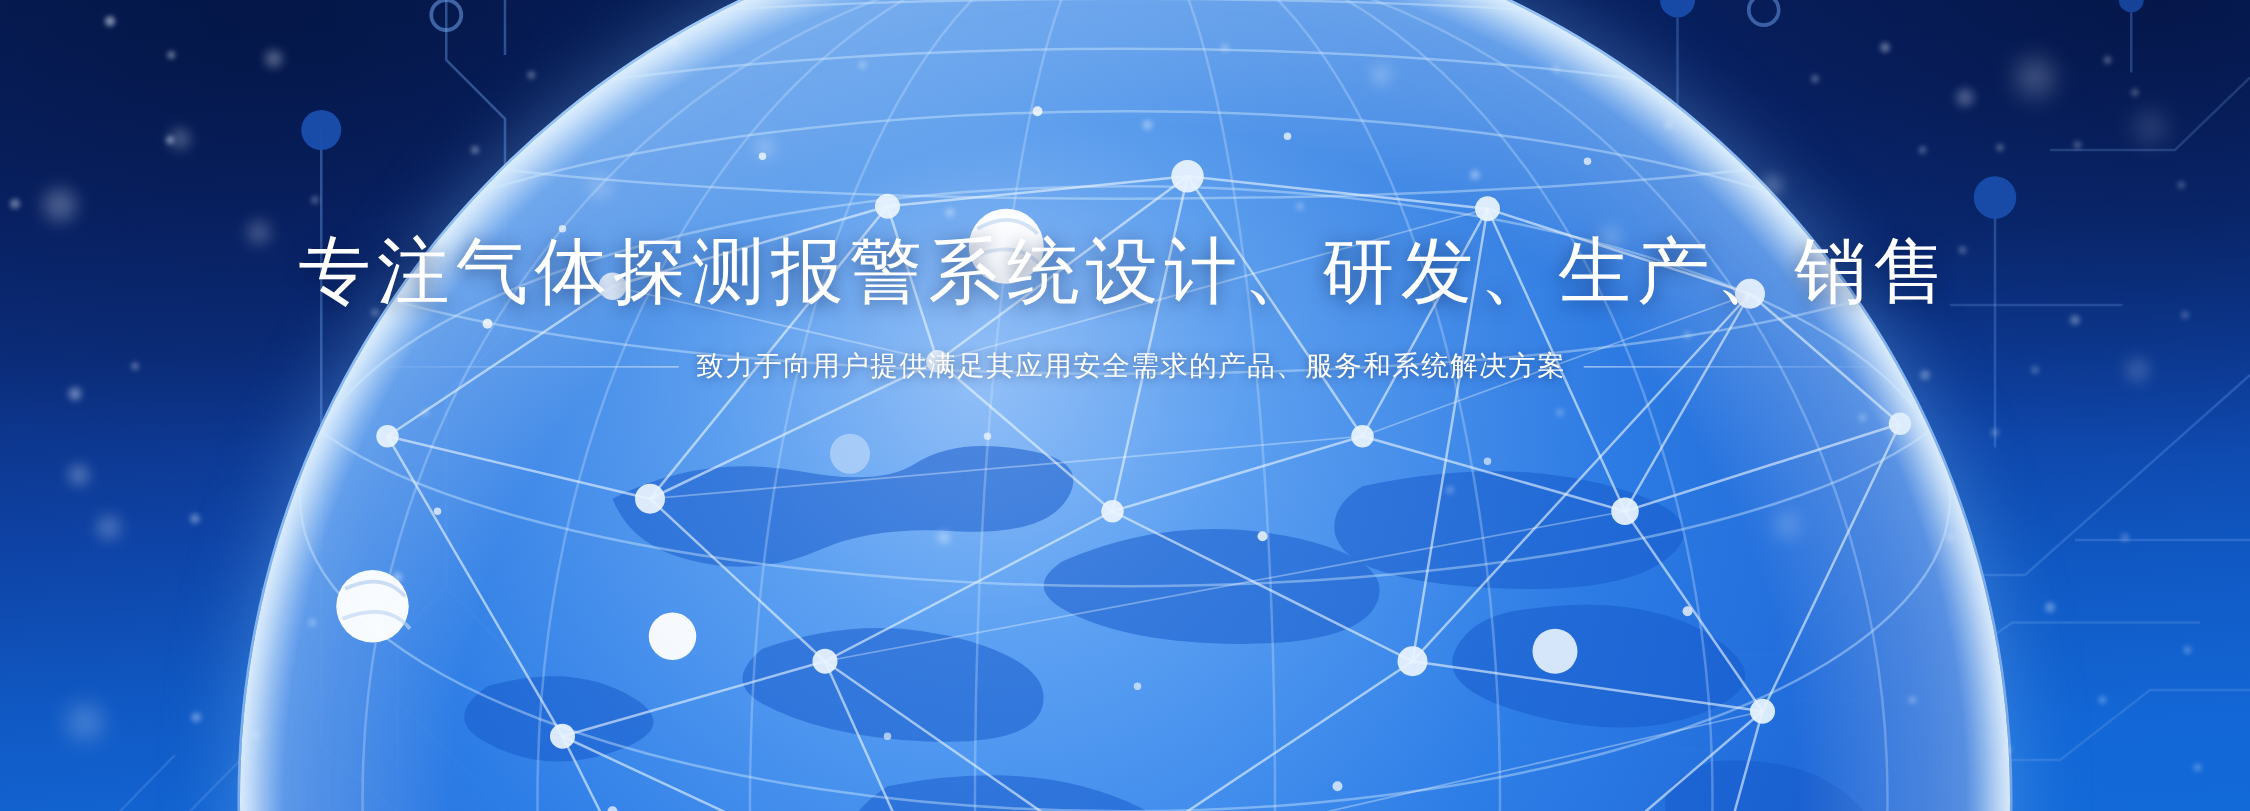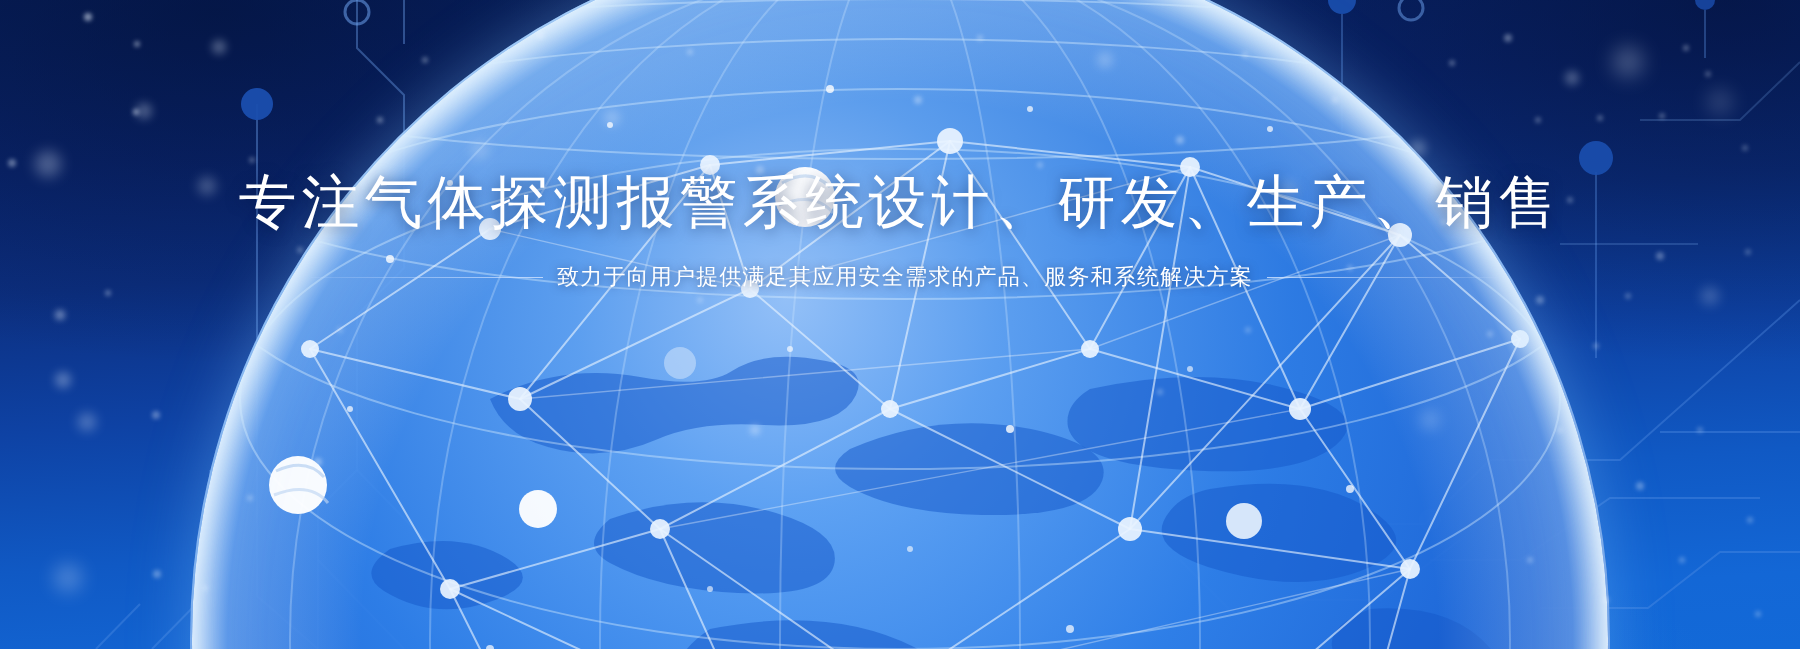--- a/index.html
+++ b/index.html
@@ -45,20 +45,21 @@
     text-align: center;
   }
   .headline {
     color: #ffffff;
     font-size: 58px;
     line-height: 1.16;
     letter-spacing: 5px;
     font-weight: 400;
     text-shadow: 0 2px 14px rgba(4,22,70,.55);
     white-space: nowrap;
+    margin-top: 16px;
   }
   .subline-en {
     margin-top: 16px;
     color: #f2f6ff;
     font-family: "DejaVu Sans Mono", "Liberation Mono", monospace;
     font-size: 19.5px;
     letter-spacing: 3.1px;
     font-weight: 700;
     white-space: nowrap;
     text-shadow: 0 1px 7px rgba(6,24,74,.5);

